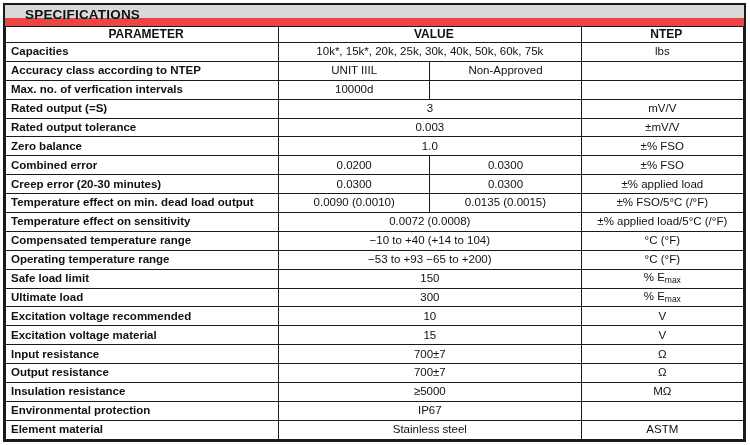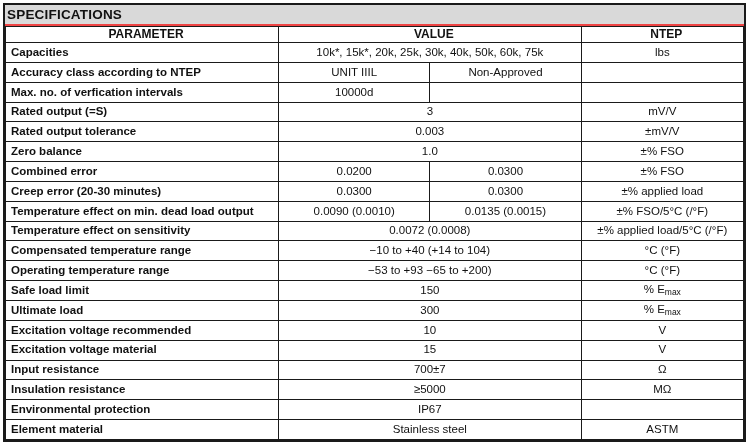--- a/index.html
+++ b/index.html
@@ -21,25 +21,25 @@
     width: 100%;
     height: 100%;
     border: 2px solid #1a1a1a;
     display: flex;
     flex-direction: column;
   }
   .titlebar {
     box-sizing: border-box;
     height: 21px;
     background: #d9d9d9;
-    border-bottom: 2px solid #ef4444;
+    border-bottom: 8px solid #ef4444;
     font-weight: bold;
     font-size: 13.5px;
     line-height: 19px;
-    padding-left: 2px;
+    padding-left: 20px;
     letter-spacing: 0.2px;
   }
   table.spec {
     flex: 1;
     width: 100%;
     border-collapse: collapse;
     table-layout: fixed;
     font-size: 11.5px;
   }
   col.c-param { width: 37%; }
@@ -180,20 +180,25 @@
             <td class="param">Excitation voltage material</td>
             <td class="val" colspan="2">15</td>
             <td class="unit">V</td>
           </tr>
           <tr>
             <td class="param">Input resistance</td>
             <td class="val" colspan="2">700±7</td>
             <td class="unit">Ω</td>
           </tr>
           <tr>
+            <td class="param">Output resistance</td>
+            <td class="val" colspan="2">700±7</td>
+            <td class="unit">Ω</td>
+          </tr>
+          <tr>
             <td class="param">Insulation resistance</td>
             <td class="val" colspan="2">≥5000</td>
             <td class="unit">MΩ</td>
           </tr>
           <tr>
             <td class="param">Environmental protection</td>
             <td class="val" colspan="2">IP67</td>
             <td class="unit"></td>
           </tr>
           <tr>

